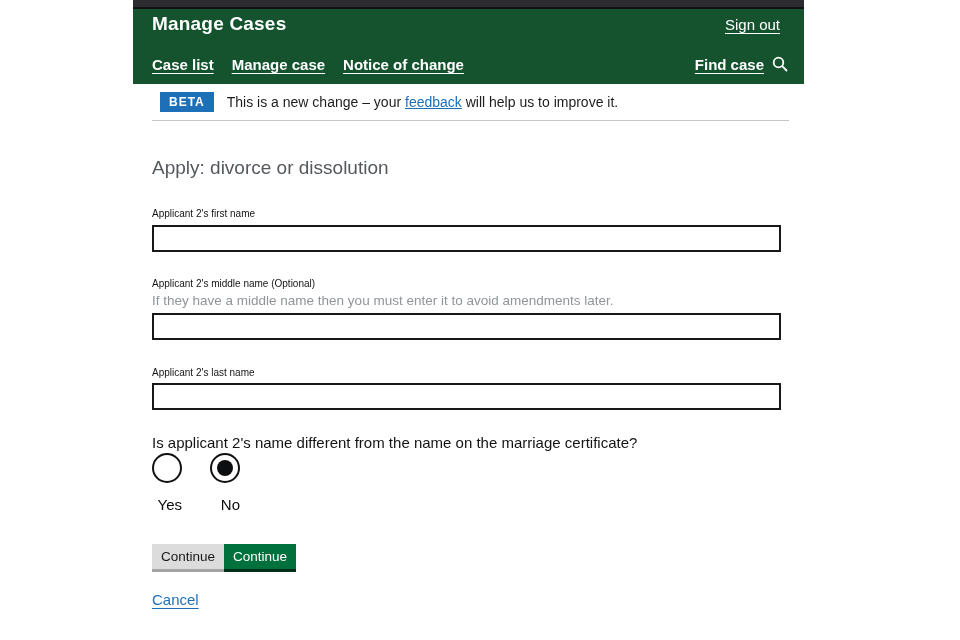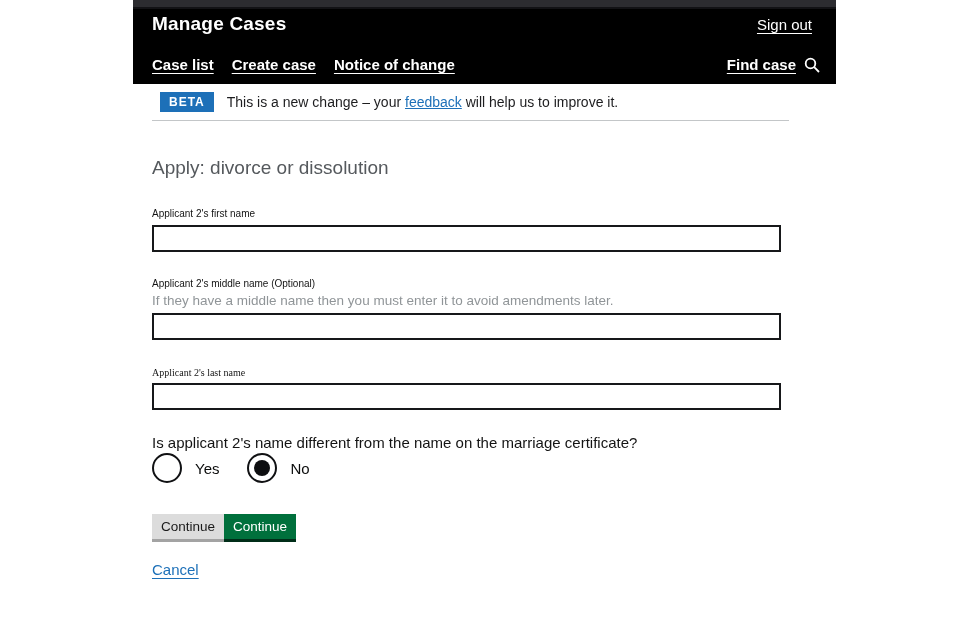--- a/index.html
+++ b/index.html
@@ -1,58 +1,58 @@
 <!DOCTYPE html>
 <html><head>
 <meta charset="utf-8">
 <style>
   html,body{margin:0;padding:0;background:#fff;}
   .canvas{position:relative;width:960px;height:640px;background:#ffffff;overflow:hidden;
           font-family:"Liberation Sans","DejaVu Sans",sans-serif;color:#0b0c0c;}
 
   
-  .app-header{position:absolute;left:133px;top:0;width:671px;height:84px;background:#000000;padding-left:32px;}
+  .app-header{position:absolute;left:133px;top:0;width:671px;height:84px;background:#14532d;}
   .app-header::before{content:"";position:absolute;top:0;left:0;right:0;height:7px;
           background:#2c2c30;border-bottom:2px solid #121215;}
   .hdr-row1{position:absolute;top:13px;left:19px;right:24px;display:flex;align-items:baseline;}
   .service-name{font-size:19px;font-weight:700;color:#ffffff;letter-spacing:.2px;}
   .hdr-link{color:#ffffff;text-decoration:underline;text-underline-offset:3px;text-decoration-thickness:1px;cursor:pointer;}
   .sign-out{margin-left:auto;font-size:15px;font-weight:400;}
   .hdr-nav{position:absolute;top:56px;left:19px;right:16px;display:flex;gap:18px;align-items:center;
           font-size:15px;font-weight:700;}
   .nav-spacer{flex:1;}
-  .find-wrap{display:flex;align-items:center;gap:8px;}
+  .find-wrap{display:flex;gap:8px;}
   .search-icon{width:16px;height:16px;display:block;}
 
   
   .phase{position:absolute;top:84px;left:152px;width:629px;height:36px;
          border-bottom:1px solid #c3c6c8;display:flex;align-items:center;gap:13px;padding-left:8px;}
   .beta-tag{background:#1d70b8;color:#fff;font-size:12px;font-weight:700;letter-spacing:1px;
          padding:3px 9px;line-height:1.2;}
   .phase-text{font-size:14px;color:#1d1d1f;}
   .phase-text a{color:#1d70b8;text-decoration:underline;cursor:pointer;}
 
   
   .main{position:absolute;left:152px;top:121px;width:629px;}
   .caption{display:block;margin-top:36px;font-size:19px;color:#55595d;}
   .page-title{margin:3px 0 0 0;font-size:27px;line-height:28px;font-weight:700;color:#0b0c0c;}
 
   .field-label{display:block;font-size:10px;color:#141414;}
   .lbl-1{margin-top:29px;}
   .lbl-2{margin-top:26px;}
-  .lbl-3{margin-top:27px;font-family:Liberation Serif, serif;}
+  .lbl-3{margin-top:27px;}
   .hint{display:block;margin-top:4px;font-size:13.5px;color:#909598;}
   .text-input{display:block;margin-top:5px;width:100%;height:27px;box-sizing:border-box;
          border:2px solid #17181a;border-radius:0;background:#fff;font-size:15px;padding:0 6px;
          font-family:inherit;}
   .ti-1{margin-top:6px;}
 
   .radio-q{margin-top:24px;font-size:15px;color:#141414;}
   .radios{margin-top:2px;display:flex;align-items:center;gap:28px;}
-  .radio-item{display:flex;align-items:center;gap:13px;font-size:15px;cursor:pointer;}
+  .radio-item{display:flex;align-items:flex-end;gap:13px;font-size:15px;cursor:pointer;flex-direction:column;}
   .radio-circle{width:30px;height:30px;box-sizing:border-box;border:2px solid #101113;
          border-radius:50%;background:#fff;position:relative;flex:0 0 auto;}
   .radio-circle.checked::after{content:"";position:absolute;inset:5px;border-radius:50%;background:#0d0e10;}
 
   .buttons{margin-top:31px;display:flex;}
   .btn{height:25px;padding:0 9px;font-size:13.5px;display:flex;align-items:center;justify-content:center;
          border:none;border-radius:0;cursor:pointer;font-family:inherit;}
   .btn-previous{background:#dcdcdc;color:#1a1a1a;box-shadow:0 3px 0 #a3a3a3;}
   .btn-continue{background:#00703c;color:#ffffff;box-shadow:0 3px 0 #002d18;}
 
@@ -64,21 +64,21 @@
 
 <div class="canvas">
 
   <header class="app-header">
     <div class="hdr-row1">
       <span class="service-name">Manage Cases</span>
       <a class="hdr-link sign-out">Sign out</a>
     </div>
     <nav class="hdr-nav">
       <a class="hdr-link">Case list</a>
-      <a class="hdr-link">Create case</a>
+      <a class="hdr-link">Manage case</a>
       <a class="hdr-link">Notice of change</a>
       <span class="nav-spacer"></span>
       <span class="find-wrap">
         <a class="hdr-link">Find case</a>
         <svg class="search-icon" viewBox="0 0 16 16">
           <circle cx="6.5" cy="6.5" r="4.8" fill="none" stroke="#ffffff" stroke-width="1.8"></circle>
           <line x1="10.2" y1="10.2" x2="15" y2="15" stroke="#ffffff" stroke-width="1.8"></line>
         </svg>
       </span>
     </nav>

